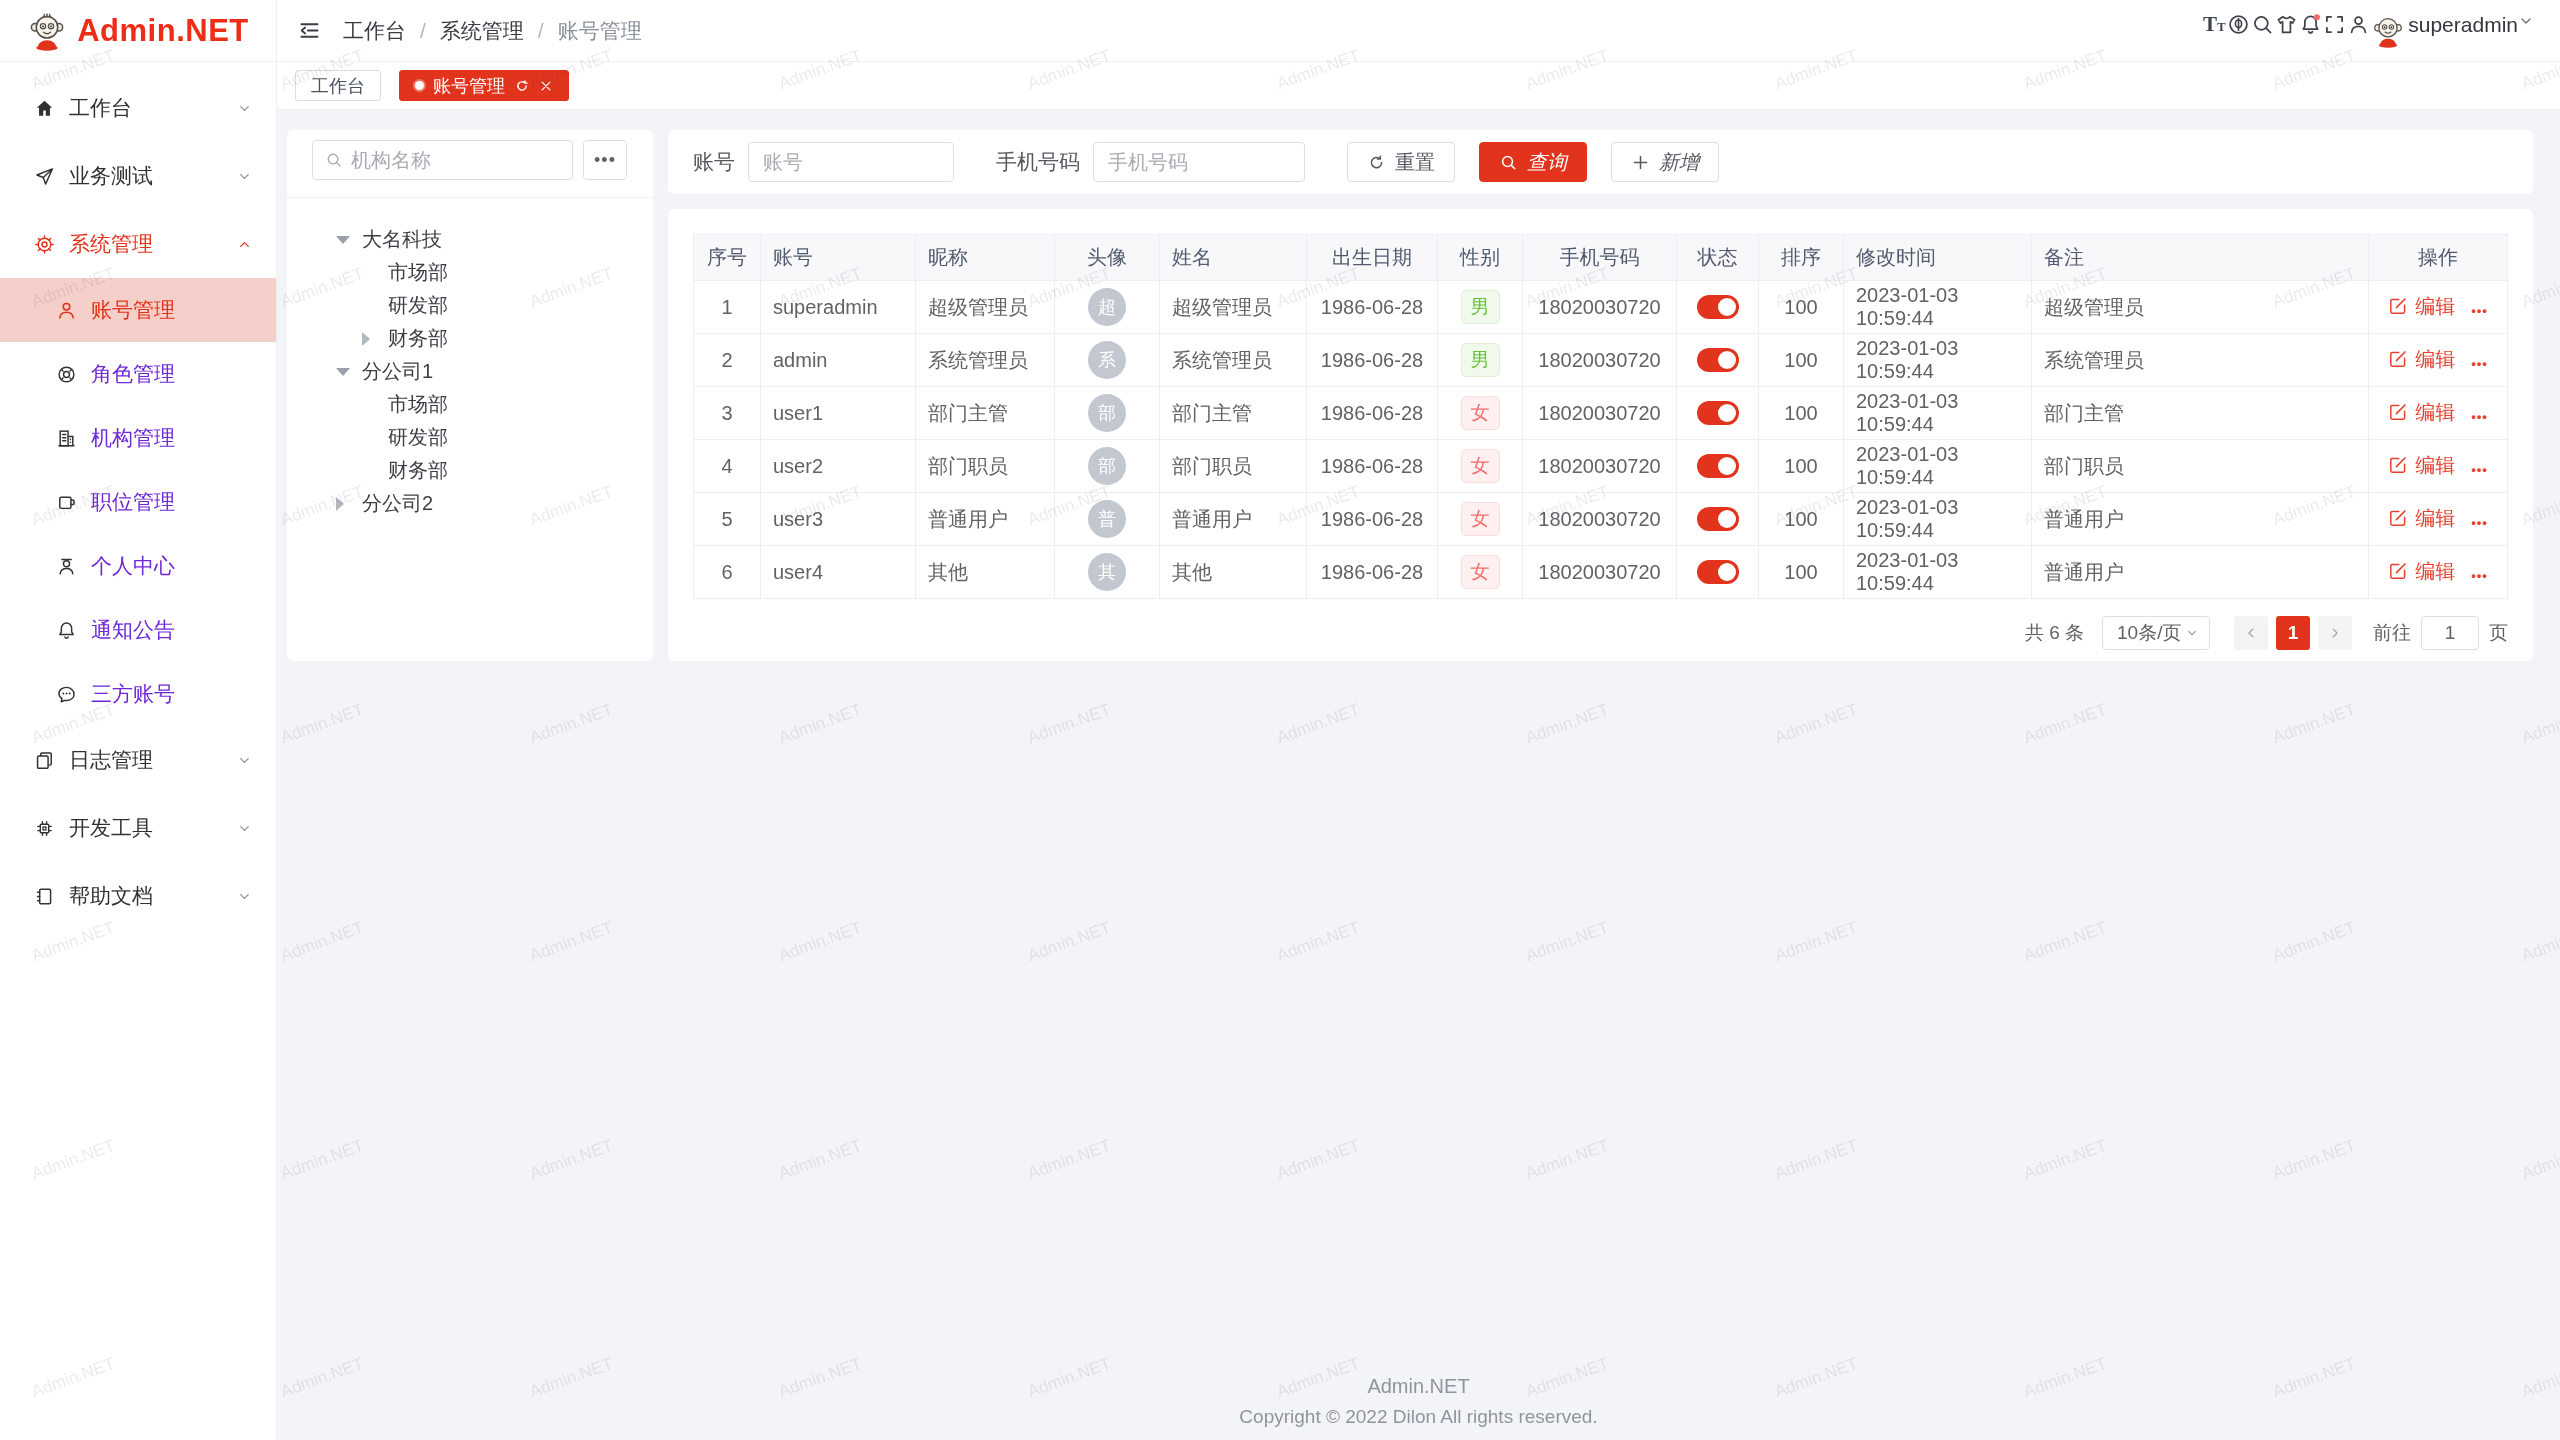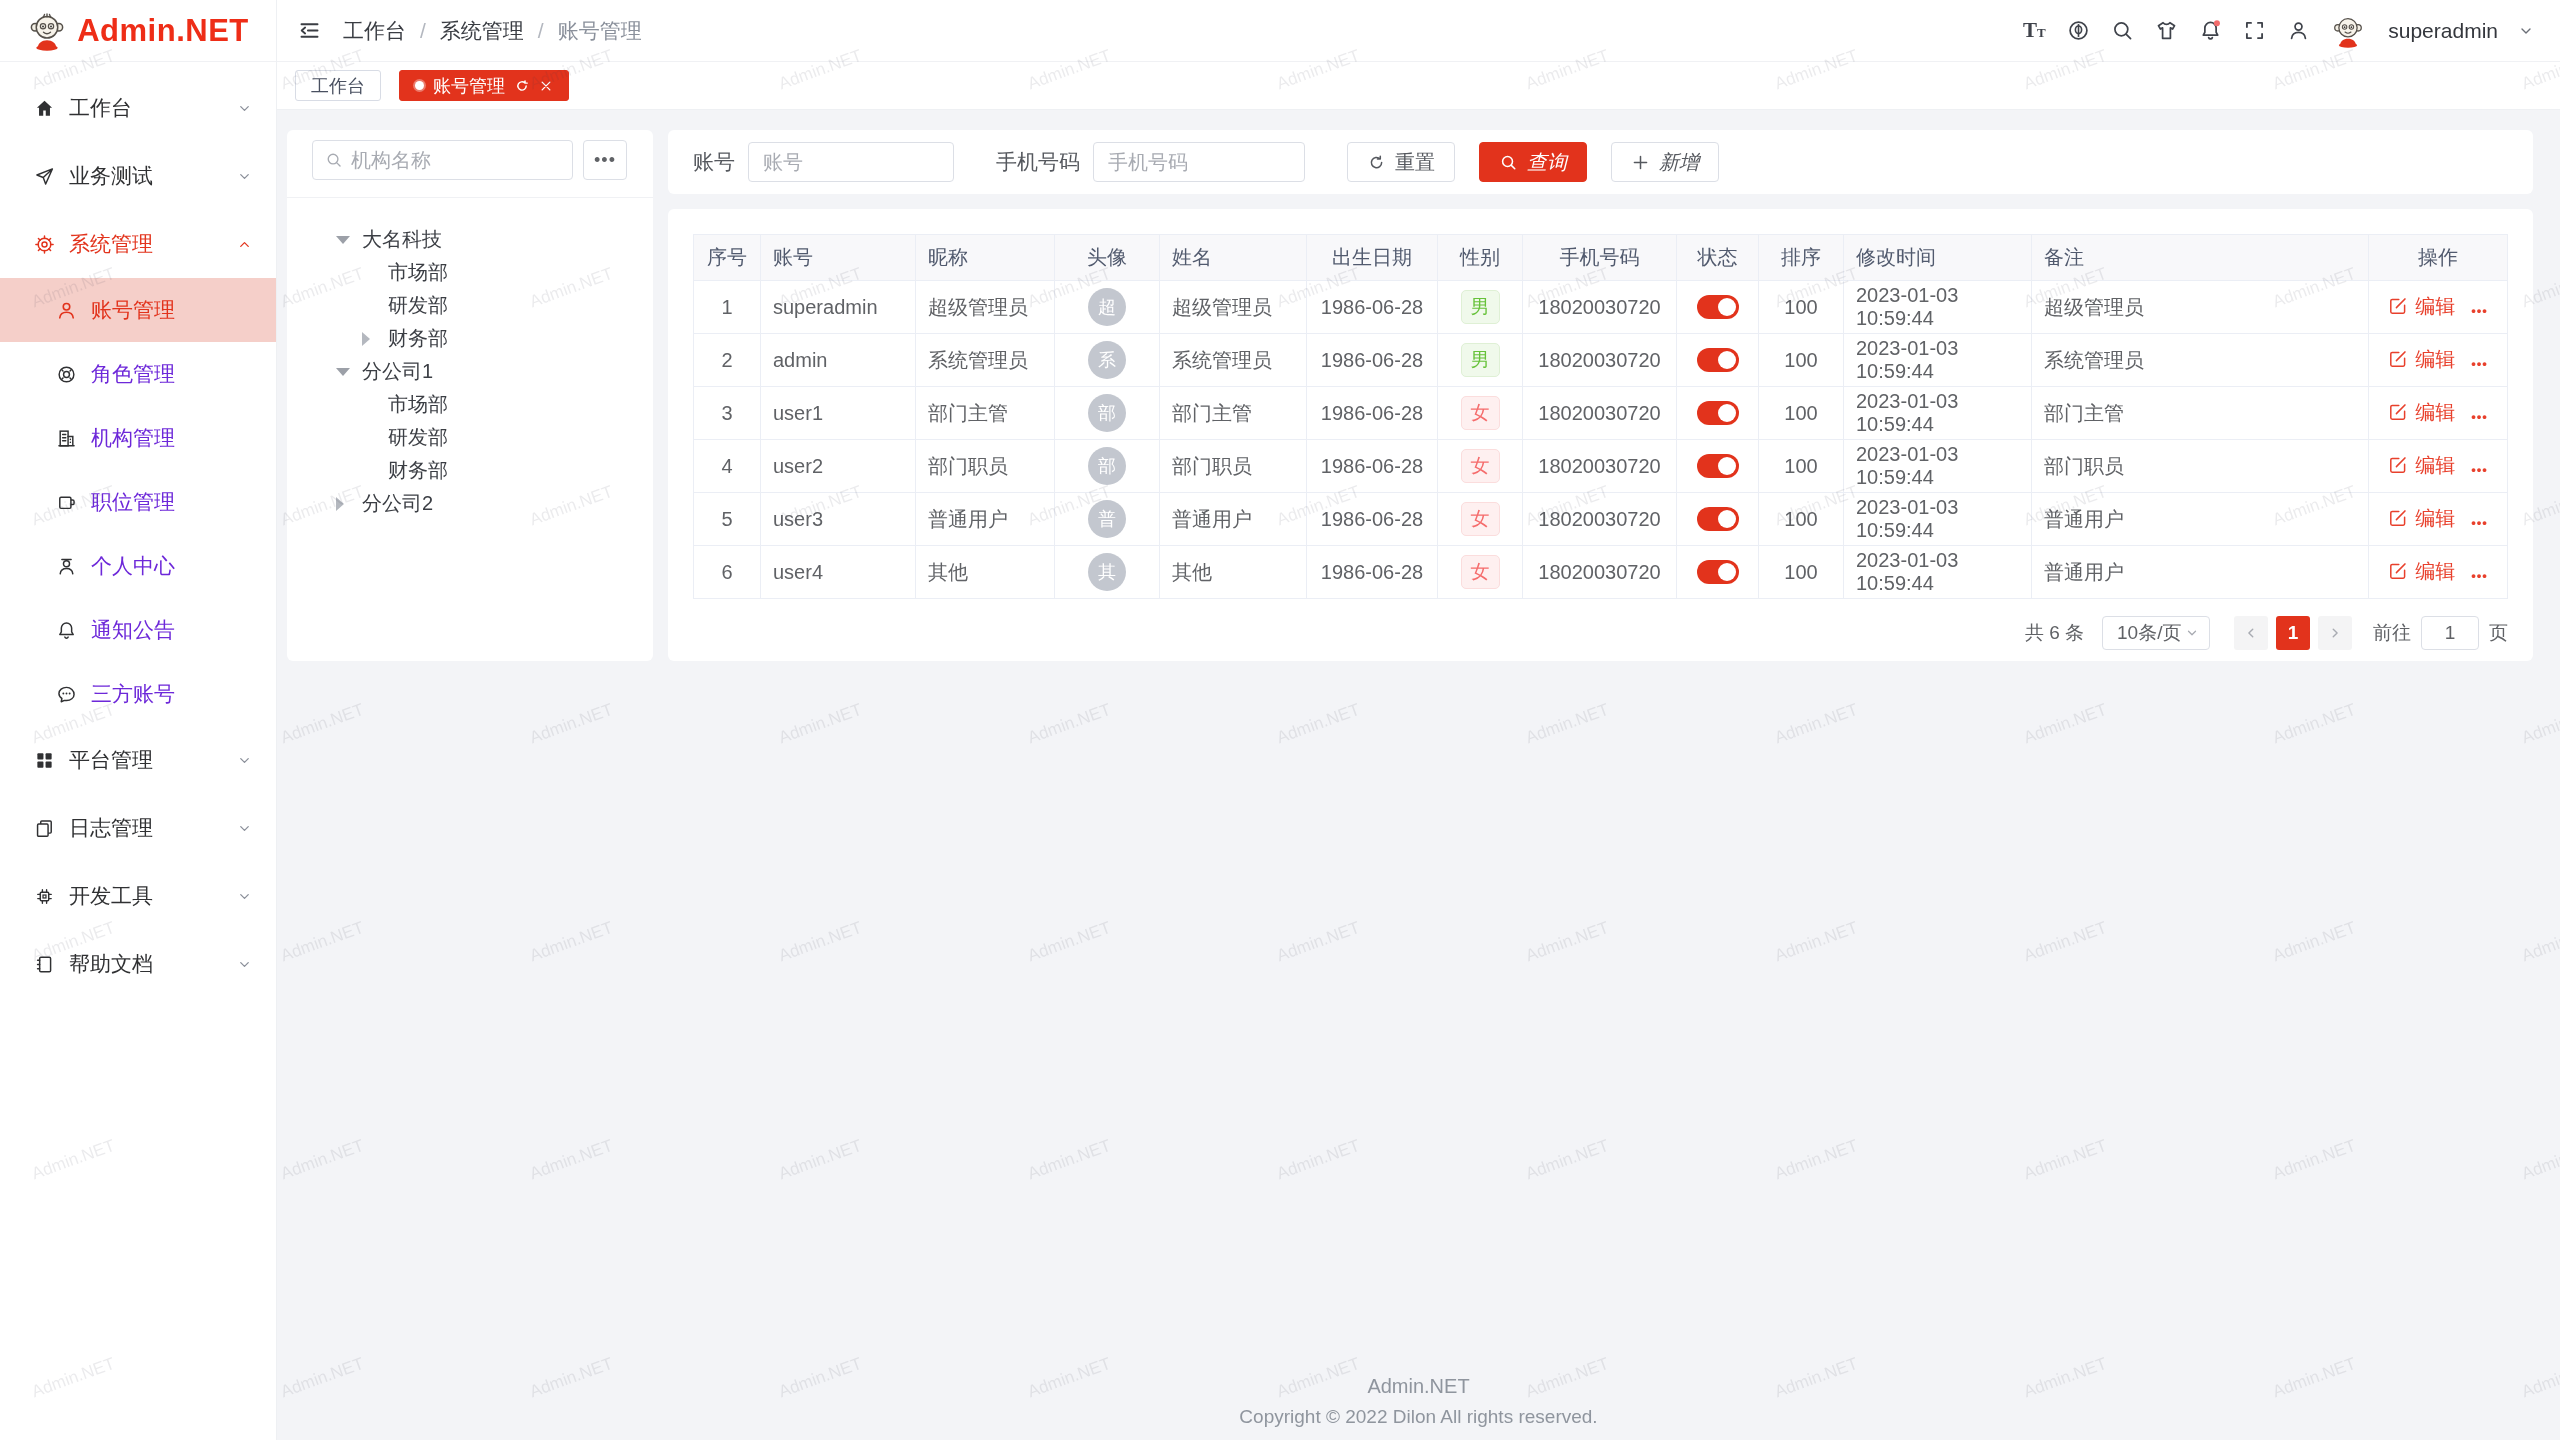--- a/index.html
+++ b/index.html
@@ -23,21 +23,21 @@
   .sub-item.active { background:#f5cfc9; color:#e2331c; }
 
   
   .main { flex:1; position:relative; height:100%; }
   .topbar { height:62px; background:#fff; border-bottom:1px solid #f0f1f4; display:flex; align-items:center; justify-content:space-between; padding:0 26px 0 20px; }
   .topbar-left { display:flex; align-items:center; gap:22px; }
   .breadcrumb { display:flex; align-items:center; gap:14px; font-size:21px; }
   .bc-item { color:#3a3d43; }
   .bc-sep { color:#b3b7bf; }
   .bc-item.current { color:#8a909b; }
-  .topbar-right { display:flex; align-items:center; gap:20px; color:#3f434b;margin-left:33px; }
+  .topbar-right { display:flex; color:#3f434b;margin-left:33px; }
   .hicon { width:24px; height:24px; display:flex; align-items:center; justify-content:center; cursor:pointer; position:relative; }
   .font-icon { font-family:"Liberation Serif","DejaVu Serif",serif; font-size:21px; font-weight:bold; line-height:1; }
   .font-icon small { font-size:13px; font-weight:bold; }
   .username { font-size:21px; color:#34373d; margin-left:2px; }
 
   .tabbar { height:48px; background:#fff; border-bottom:1px solid #eef0f3; display:flex; align-items:center; padding-left:18px; gap:18px; }
   .tab { height:31px; padding:0 15px; border:1px solid #d8dce5; border-radius:3px; background:#fff; display:inline-flex; align-items:center; gap:9px; font-size:18px; color:#495060; cursor:pointer; }
   .tab.active { background:#e2331c; border-color:#e2331c; color:#fff; }
   .tab-dot { width:9px; height:9px; border-radius:50%; background:#fff; box-shadow:0 0 0 2px rgba(255,255,255,.35); }
   .tab .ticon { display:flex; align-items:center; }
@@ -208,32 +208,20 @@
       <div class="sub-item">
         <svg class="mi" width="21" height="21" viewBox="0 0 20 20">
             <path d="M10 3.2c-4 0-7.2 2.6-7.2 5.9 0 1.9 1.1 3.6 2.8 4.7L5 16.9l3-1.3c.6.1 1.3.2 2 .2 4 0 7.2-2.6 7.2-5.9S14 3.2 10 3.2Z" fill="none" stroke="#303133" stroke-width="1.4" stroke-linejoin="round"></path>
             <circle cx="7" cy="9.1" r="0.9" fill="#303133"></circle>
             <circle cx="10" cy="9.1" r="0.9" fill="#303133"></circle>
             <circle cx="13" cy="9.1" r="0.9" fill="#303133"></circle>
           </svg>
         <span>三方账号</span>
       </div>
 
-      <div class="menu-item">
-        <svg class="mi" width="21" height="21" viewBox="0 0 20 20">
-            <rect x="3.2" y="3.2" width="5.8" height="5.8" rx="0.8" fill="#303133"></rect>
-            <rect x="11" y="3.2" width="5.8" height="5.8" rx="0.8" fill="#303133"></rect>
-            <rect x="3.2" y="11" width="5.8" height="5.8" rx="0.8" fill="#303133"></rect>
-            <rect x="11" y="11" width="5.8" height="5.8" rx="0.8" fill="#303133"></rect>
-          </svg>
-        <span>平台管理</span>
-        <svg class="chev" width="15" height="15" viewBox="0 0 20 20">
-            <path d="M5 7.5l5 5 5-5" fill="none" stroke="currentColor" stroke-width="1.7" stroke-linecap="round" stroke-linejoin="round"></path>
-          </svg>
-      </div>
       <div class="menu-item">
         <svg class="mi" width="21" height="21" viewBox="0 0 20 20">
             <rect x="6.4" y="2.8" width="10" height="11.6" rx="1" fill="none" stroke="#303133" stroke-width="1.4"></rect>
             <rect x="3.4" y="5.8" width="10" height="11.6" rx="1" fill="#fff" stroke="#303133" stroke-width="1.4"></rect>
           </svg>
         <span>日志管理</span>
         <svg class="chev" width="15" height="15" viewBox="0 0 20 20">
             <path d="M5 7.5l5 5 5-5" fill="none" stroke="currentColor" stroke-width="1.7" stroke-linecap="round" stroke-linejoin="round"></path>
           </svg>
       </div>

